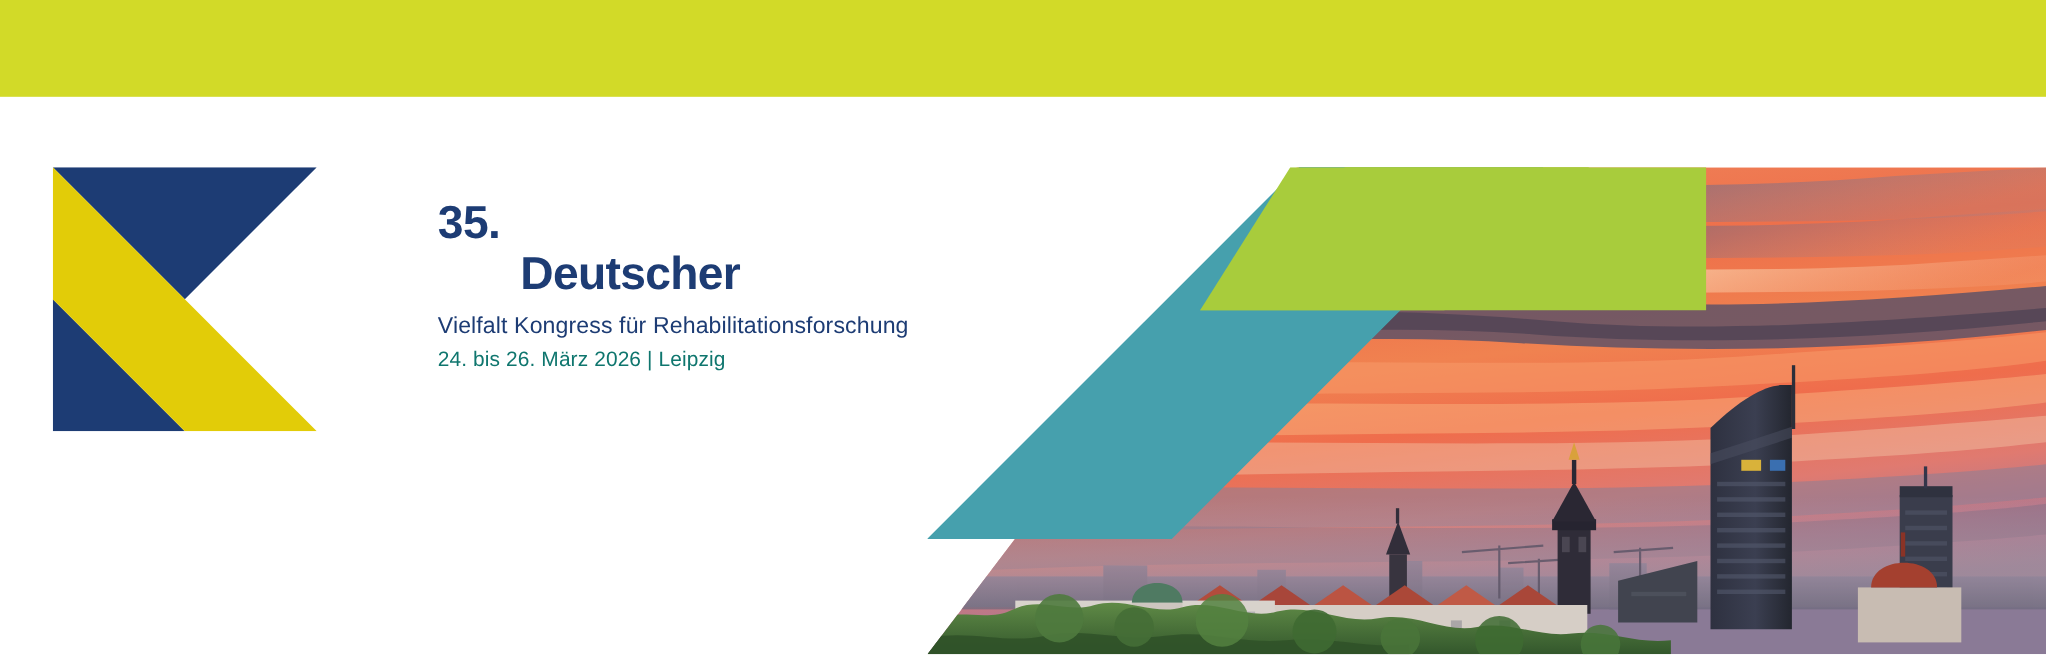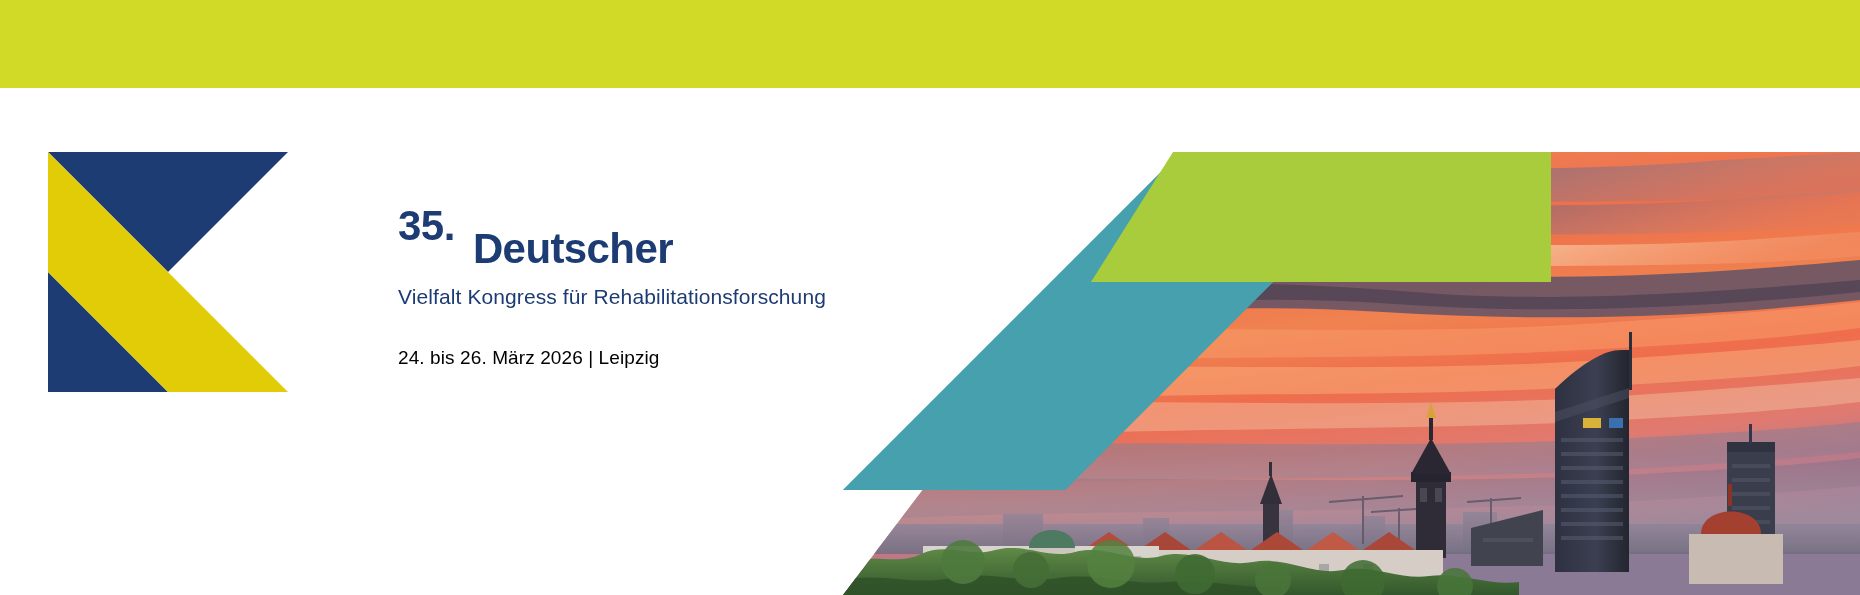--- a/index.html
+++ b/index.html
@@ -41,21 +41,21 @@
 
   
   .title-block {
     position: absolute;
     left: 398px;
     top: 178px;
     width: 530px;
   }
   .title-row {
     display: flex;
-    align-items: center;
+    align-items: flex-start;
     gap: 18px;
   }
   .title-num {
     font-size: 42px;
     font-weight: 700;
     color: #1d3c74;
     letter-spacing: -0.5px;
     line-height: 1.12;
     flex: 0 0 auto;
   }
@@ -76,24 +76,24 @@
   }
   .tagline {
     margin-top: 30px;
     font-size: 23px;
     font-weight: 700;
     color: #1d3c74;
     letter-spacing: -0.1px;
     line-height: 1.38;
   }
   .datum {
-    margin-top: 36px;
+    margin-top: 6px;
     font-size: 19px;
     font-weight: 400;
-    color: #000000;
+    color: #0f766e;
     letter-spacing: 0.1px;
     line-height: 1.3;
   }
 
   
   .hero {
     position: absolute;
     left: 843px;
     top: 152px;
     width: 1017px;

